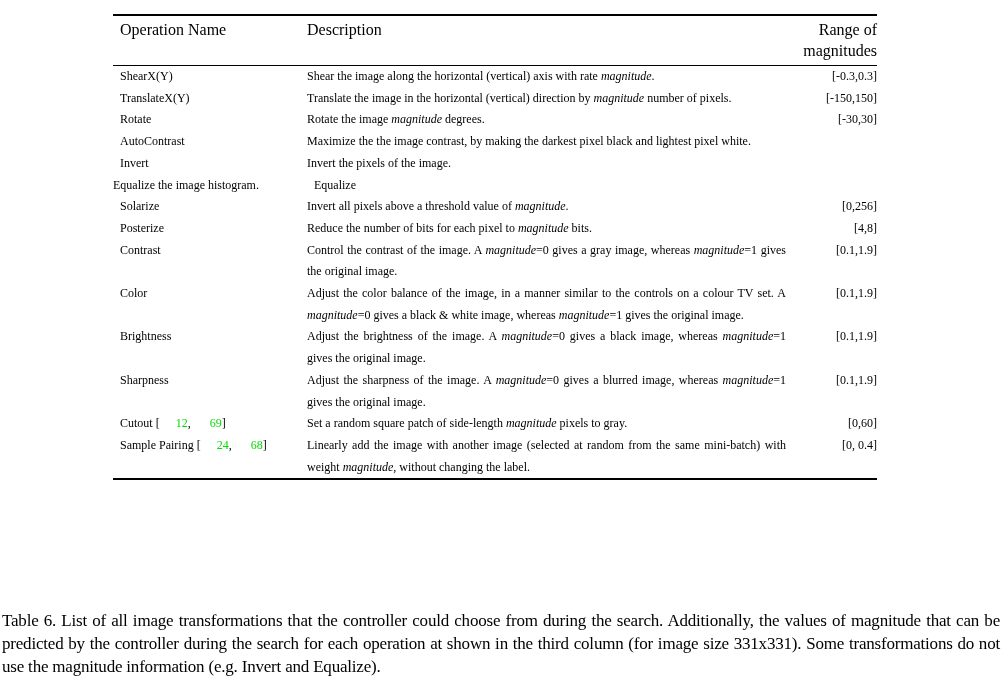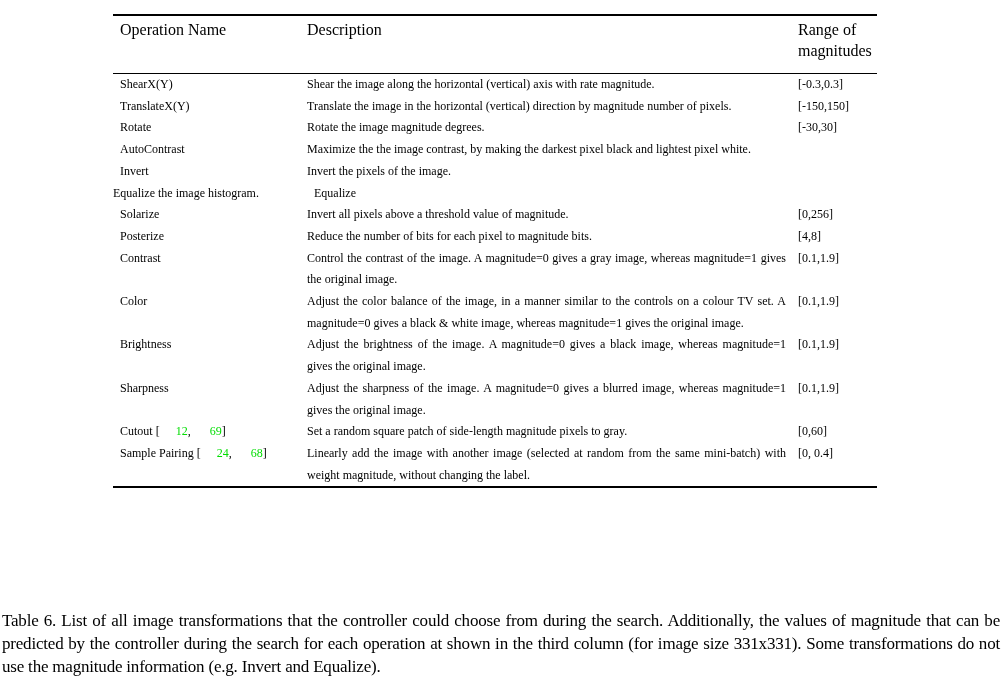--- a/index.html
+++ b/index.html
@@ -24,42 +24,43 @@
     border-top: 2px solid #000;
     border-bottom: 2px solid #000;
   }
   .hrow, .row {
     display: grid;
     grid-template-columns: 194px 491px 79px;
   }
   .hrow {
     border-bottom: 1px solid #000;
     padding-top: 3px;
-    padding-bottom: 12px;
+    padding-bottom: 4px;
     line-height: 21px;
   }
   .hrow .cell { font-size: 16px; }
   .cell { font-size: 12px; }
   .row .cell { line-height: 21.7px; }
   .name {
     padding-left: 7px;
     white-space: nowrap;
   }
   .desc {
     text-align: justify;
     padding-right: 12px;
   }
   .range {
     white-space: nowrap;
     overflow: visible;
+    text-align: right;
   }
   .hdr-range {
     white-space: normal;
   }
-  .it { }
+  .it { font-style: italic; }
   .grn { color: var(--citation-green, #00dd00); margin-left: 16px; }
   .caption {
     position: absolute;
     left: 2px;
     top: 609px;
     width: 998px;
     font-size: 17px;
     line-height: 23px;
     text-align: justify;
     letter-spacing: -0.2px;

